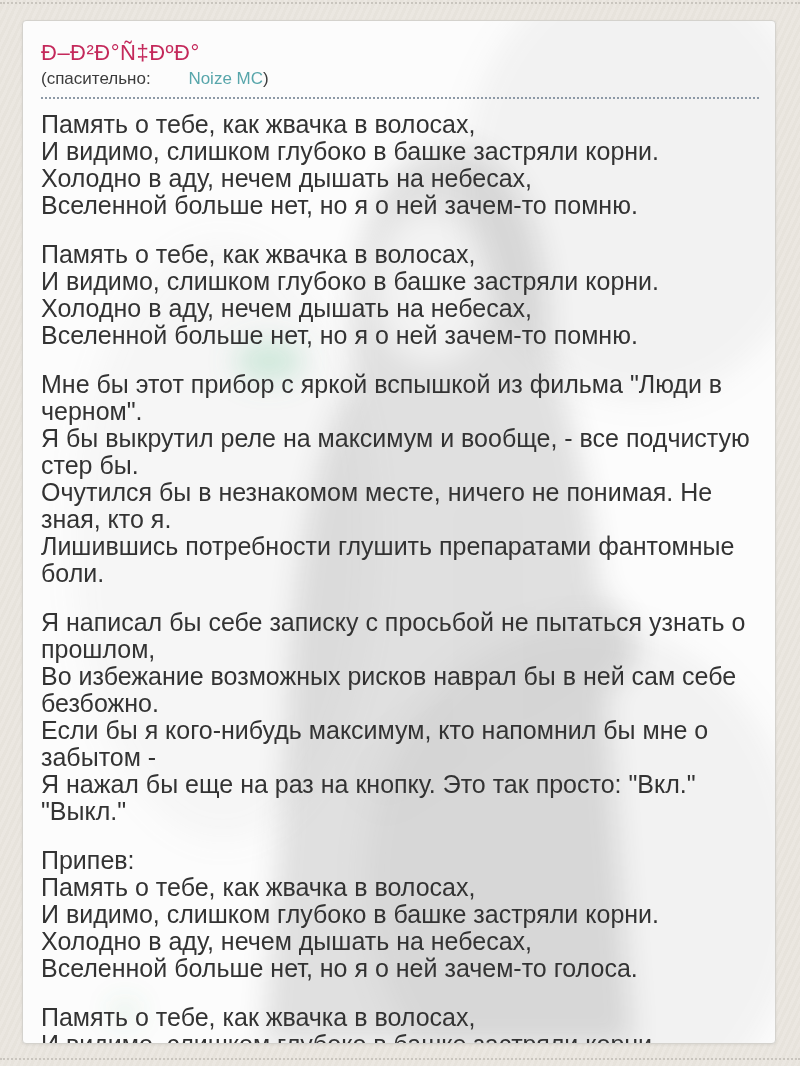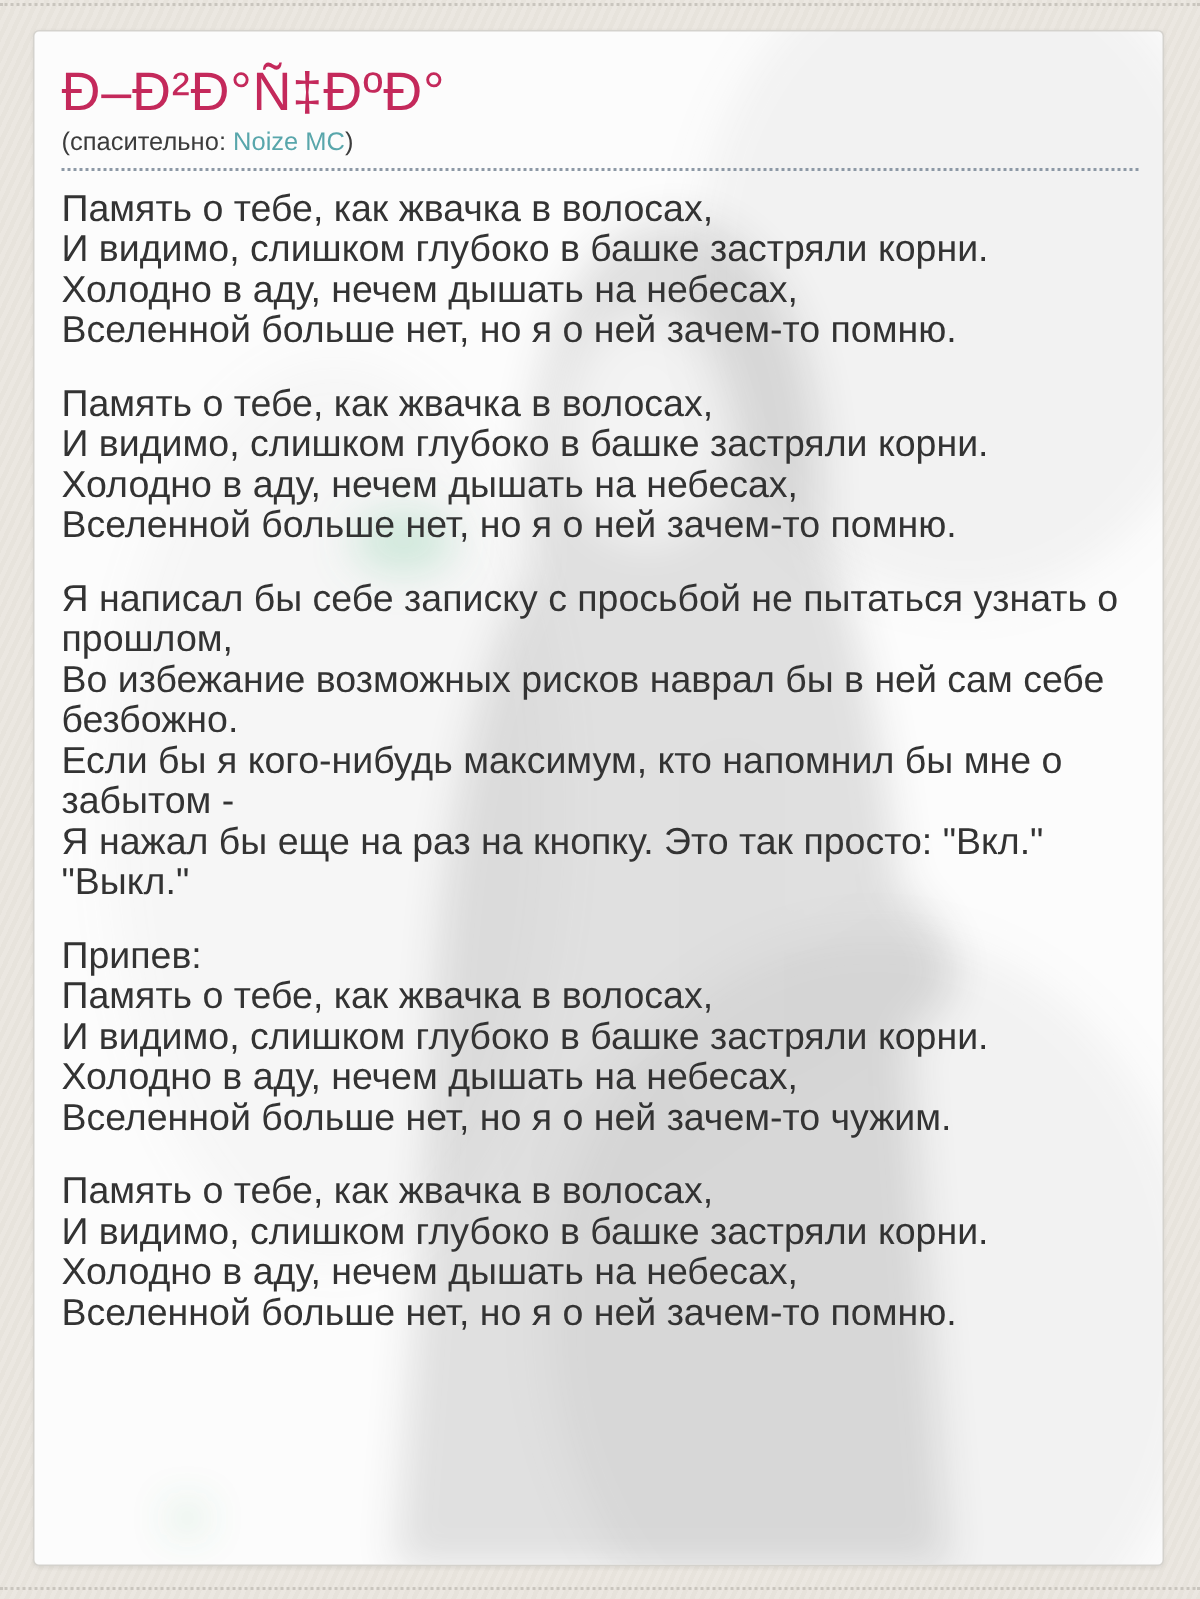--- a/index.html
+++ b/index.html
@@ -34,36 +34,37 @@
     position: absolute; left: 0; top: 0;
     width: 754px; height: 1024px;
     pointer-events: none;
   }
   .card-content {
     position: relative;
     padding: 18px 16px 0 18px;
   }
   .song-title {
     margin: 2px 0 0 0;
-    font-size: 36px;
+    font-size: 22px;
     font-weight: normal;
     color: #c4295b;
     letter-spacing: 0.5px;
     line-height: 1.1;
   }
   .artist-line {
     margin: 4px 0 0 0;
     font-size: 17px;
     color: #3c3c3c;
     line-height: 1.2;
   }
   .artist-link {
     color: #58a6ab;
     text-decoration: none;
     cursor: pointer;
+    margin-left: 33px;
   }
   .header-divider {
     margin-top: 7px;
     width: 718px;
     height: 0;
     border-bottom: 2px dotted #8d99a6;
   }
   .lyrics {
     margin-top: 12px;
     font-size: 25px;
@@ -119,29 +120,33 @@
 
     <div class="lyrics">
       <p class="stanza">Память о тебе, как жвачка в волосах,
 И видимо, слишком глубоко в башке застряли корни.
 Холодно в аду, нечем дышать на небесах,
 Вселенной больше нет, но я о ней зачем-то помню.</p>
       <p class="stanza">Память о тебе, как жвачка в волосах,
 И видимо, слишком глубоко в башке застряли корни.
 Холодно в аду, нечем дышать на небесах,
 Вселенной больше нет, но я о ней зачем-то помню.</p>
+      <p class="stanza">Мне бы этот прибор с яркой вспышкой из фильма "Люди в черном".
+Я бы выкрутил реле на максимум и вообще, - все подчистую стер бы.
+Очутился бы в незнакомом месте, ничего не понимая. Не зная, кто я.
+Лишившись потребности глушить препаратами фантомные боли.</p>
       <p class="stanza">Я написал бы себе записку с просьбой не пытаться узнать о прошлом,
 Во избежание возможных рисков наврал бы в ней сам себе безбожно.
 Если бы я кого-нибудь максимум, кто напомнил бы мне о забытом -
 Я нажал бы еще на раз на кнопку. Это так просто: "Вкл." "Выкл."</p>
       <p class="stanza">Припев:
 Память о тебе, как жвачка в волосах,
 И видимо, слишком глубоко в башке застряли корни.
 Холодно в аду, нечем дышать на небесах,
-Вселенной больше нет, но я о ней зачем-то чужим.</p>
+Вселенной больше нет, но я о ней зачем-то голоса.</p>
       <p class="stanza">Память о тебе, как жвачка в волосах,
 И видимо, слишком глубоко в башке застряли корни.
 Холодно в аду, нечем дышать на небесах,
 Вселенной больше нет, но я о ней зачем-то помню.</p>
     </div>
   </div>
 </div>
 
 <div class="page-rule bottom"></div>
 

